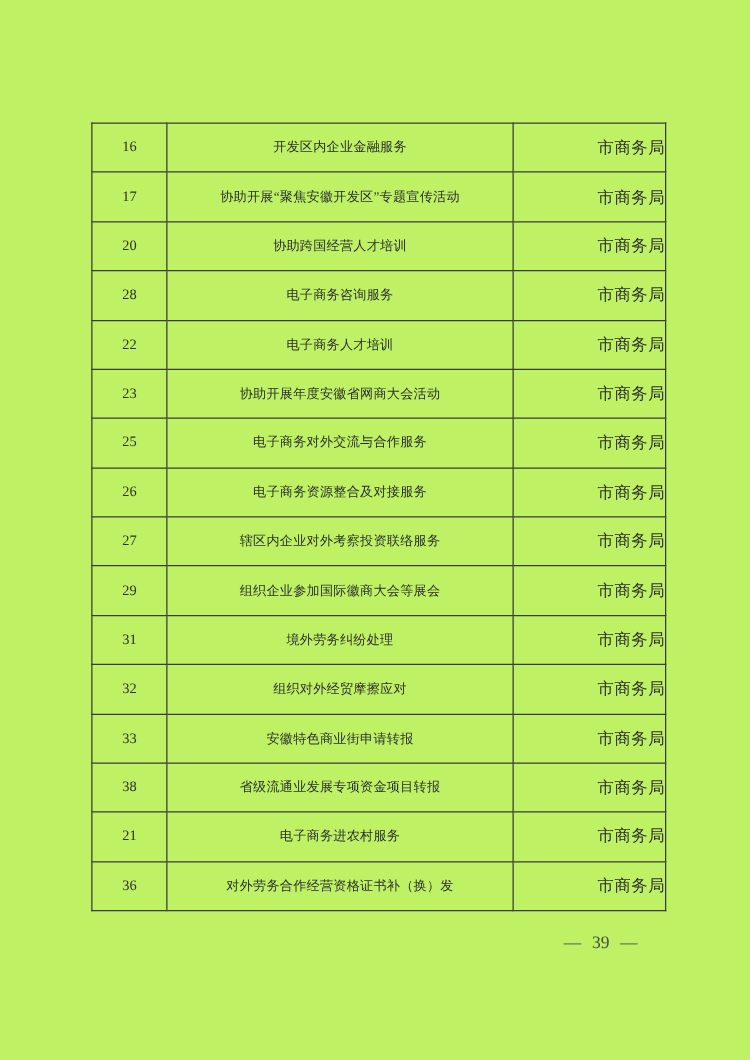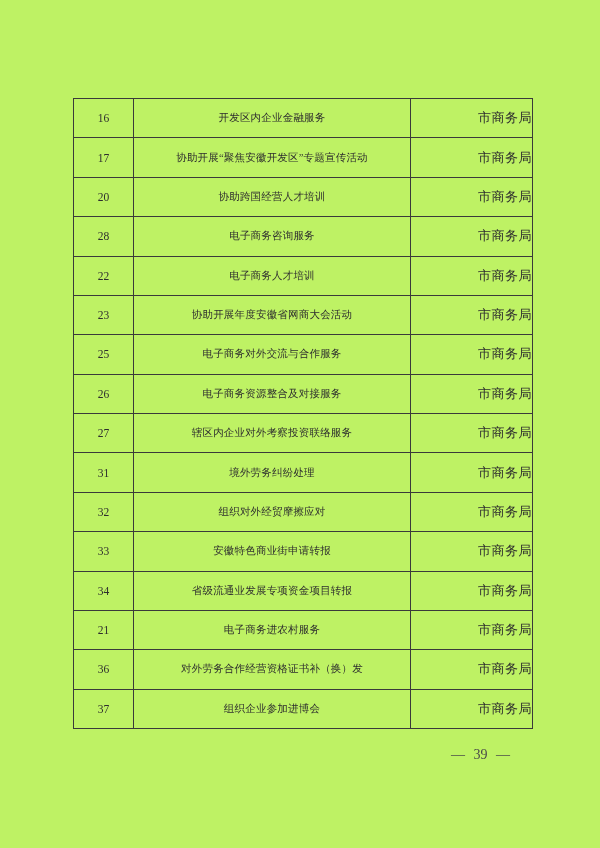--- a/index.html
+++ b/index.html
@@ -121,52 +121,52 @@
     <td class="col-no">26</td>
     <td class="col-item">电子商务资源整合及对接服务</td>
     <td class="col-dept">市商务局</td>
   </tr>
         <tr>
     <td class="col-no">27</td>
     <td class="col-item">辖区内企业对外考察投资联络服务</td>
     <td class="col-dept">市商务局</td>
   </tr>
         <tr>
+    <td class="col-no">29</td>
+    <td class="col-item">组织企业参加国际徽商大会等展会</td>
+    <td class="col-dept">市商务局</td>
+  </tr>
+        <tr>
     <td class="col-no">31</td>
     <td class="col-item">境外劳务纠纷处理</td>
     <td class="col-dept">市商务局</td>
   </tr>
         <tr>
     <td class="col-no">32</td>
     <td class="col-item">组织对外经贸摩擦应对</td>
     <td class="col-dept">市商务局</td>
   </tr>
         <tr>
     <td class="col-no">33</td>
     <td class="col-item">安徽特色商业街申请转报</td>
     <td class="col-dept">市商务局</td>
   </tr>
         <tr>
-    <td class="col-no">34</td>
+    <td class="col-no">38</td>
     <td class="col-item">省级流通业发展专项资金项目转报</td>
     <td class="col-dept">市商务局</td>
   </tr>
         <tr>
     <td class="col-no">21</td>
     <td class="col-item">电子商务进农村服务</td>
     <td class="col-dept">市商务局</td>
   </tr>
         <tr>
     <td class="col-no">36</td>
     <td class="col-item">对外劳务合作经营资格证书补（换）发</td>
     <td class="col-dept">市商务局</td>
   </tr>
-        <tr>
-    <td class="col-no">37</td>
-    <td class="col-item">组织企业参加进博会</td>
-    <td class="col-dept">市商务局</td>
-  </tr>
       </tbody>
   </table>
 
   <div class="page-number">— 39 —</div>
 
 </div>
 
 </body></html>

